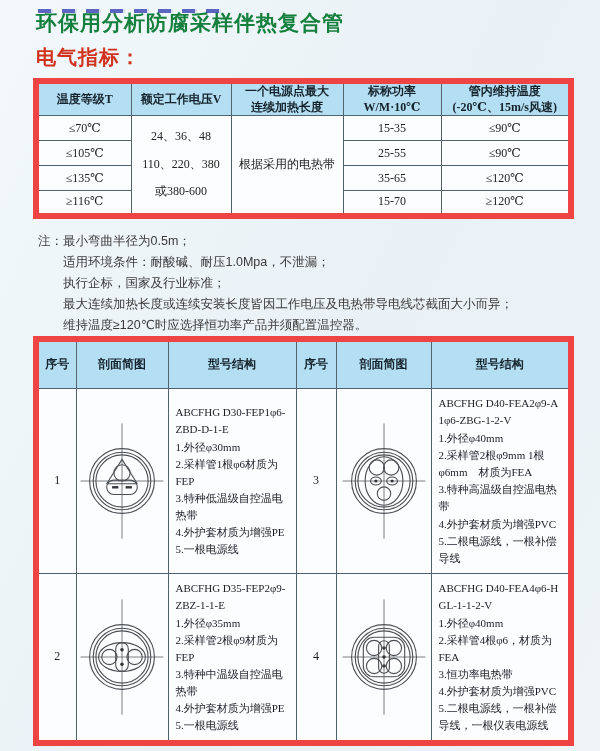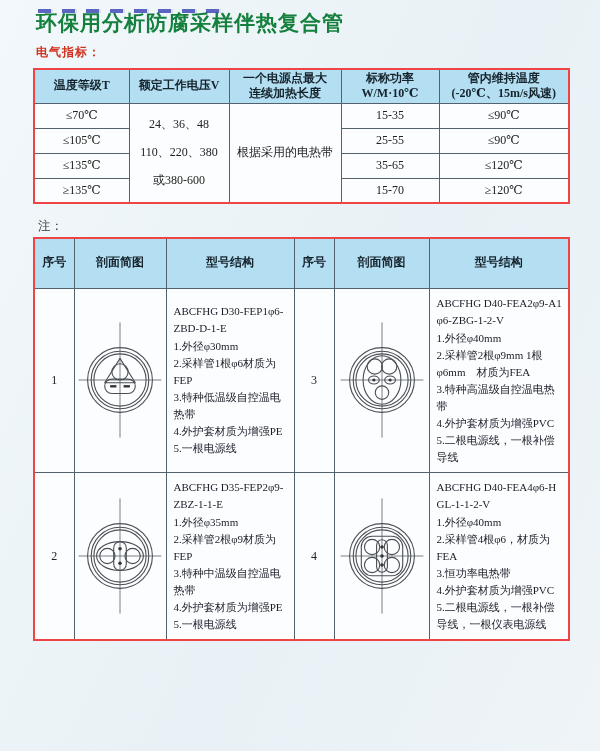--- a/index.html
+++ b/index.html
@@ -11,28 +11,28 @@
   }
   .page { position:relative; width:600px; height:751px; padding:0 32px; }
 
   .clip-frag {
     position:absolute; top:0; left:38px; width:190px; height:4px;
     background:repeating-linear-gradient(90deg,#2a34ae 0 13px, rgba(42,52,174,.15) 13px 15px, transparent 15px 24px);
     opacity:.75;
   }
 
   .title { margin:9px 0 0 4px; font-size:21px; font-weight:bold; color:#15803d; letter-spacing:1px; }
-  .red-heading { font-size:12px; font-weight:bold; color:#d0321e; letter-spacing:1px; }
+  .red-heading { font-size:20px; font-weight:bold; color:#d0321e; letter-spacing:1px; }
   .h1 { margin:7px 0 7px 4px; }
   .h2 { margin:11px 0 6px 4px; }
 
   table { border-collapse:collapse; table-layout:fixed; width:535px; margin-left:1px;
           font-family:"Liberation Serif","DejaVu Serif",serif; }
   table, th, td { border:1px solid #52636d; }
-  table { border:2px solid #ef4444; }
+  table { border:6px solid #ef4444; }
   th {
     background:#b4def2; color:#15232c; font-size:12px; font-weight:bold;
     white-space:pre-line; line-height:1.3; text-align:center; vertical-align:middle;
   }
   td { background:#fcfdfe; font-size:12px; text-align:center; vertical-align:middle; }
 
   .t1 th { height:34px; }
   .t1 td { height:25px; }
   .t1 .voltage { line-height:2.3;margin-left:44px; }
   .t1 .heatlen { font-size:12px; }
@@ -102,29 +102,34 @@
         <td>≤105℃</td>
         <td>25-55</td>
         <td>≤90℃</td>
       </tr>
       <tr>
         <td>≤135℃</td>
         <td>35-65</td>
         <td>≤120℃</td>
       </tr>
       <tr>
-        <td>≥135℃</td>
+        <td>≥116℃</td>
         <td>15-70</td>
         <td>≥120℃</td>
       </tr>
     </tbody>
   </table>
 
   <div class="notes">
     <span class="lbl">注：</span>
+    <span class="lines">最小弯曲半径为0.5m；
+适用环境条件：耐酸碱、耐压1.0Mpa，不泄漏；
+执行企标，国家及行业标准；
+最大连续加热长度或连续安装长度皆因工作电压及电热带导电线芯截面大小而异；
+维持温度≥120℃时应选择恒功率产品并须配置温控器。</span>
   </div>
 
 
   <table class="t2">
     <colgroup>
       <col style="width:40px">
         <col style="width:92px">
         <col style="width:128px">
         <col style="width:40px">
         <col style="width:95px">

